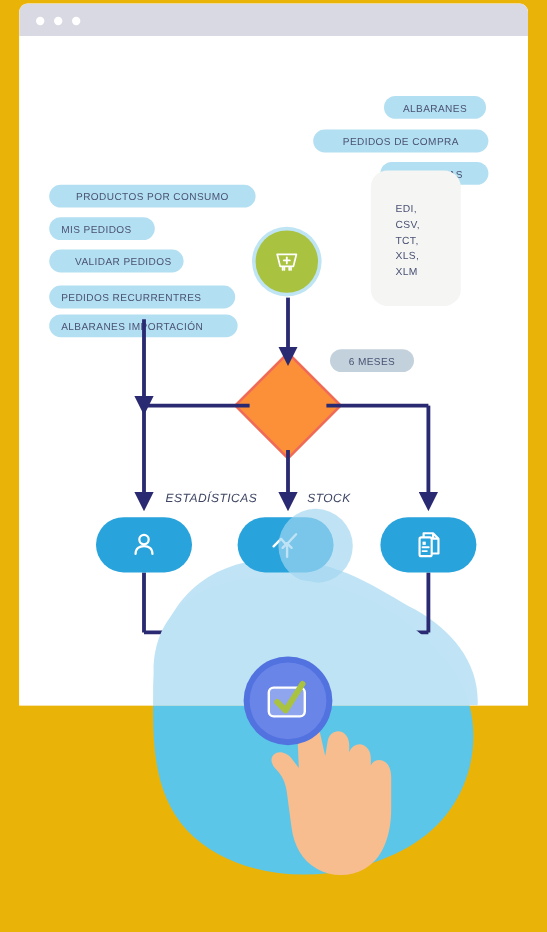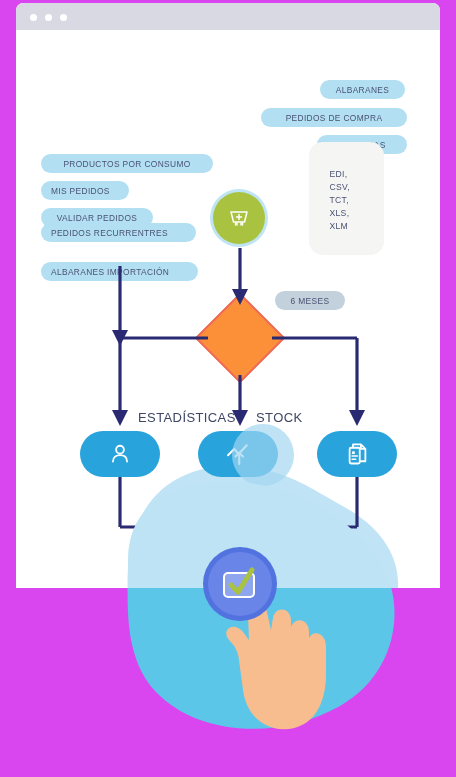--- a/index.html
+++ b/index.html
@@ -10,21 +10,21 @@
     height: 777px;
     background: #000000;
     font-family: "Liberation Sans", sans-serif;
     overflow: hidden;
   }
 
   #stage {
     position: relative;
     width: 456px;
     height: 777px;
-    background: #d946ef;
+    background: #eab308;
     overflow: hidden;
   }
 
   
   .window {
     position: absolute;
     left: 16px;
     top: 3px;
     width: 424px;
     height: 585px;
@@ -151,24 +151,25 @@
     left: 232px; top: 421px;
     width: 62px; height: 62px;
     border-radius: 50%;
     background: rgba(160, 213, 240, 0.68);
     z-index: 4;
     pointer-events: none;
   }
 
   .flow-label {
     position: absolute;
-    font-size: 13px;
+    font-size: 10px;
     color: #3e4663;
     letter-spacing: 0.4px;
     white-space: nowrap;
+    font-style: italic;
   }
 
   
   .layer {
     position: absolute;
     left: 0; top: 0;
     width: 100%;
     height: 100%;
     overflow: visible;
   }
@@ -262,24 +263,24 @@
       <div class="pill" style="left:301px; top:105px; width:90px;">
         <span>FACTURAS</span>
       </div>
 
       <div class="pill" style="left:25px; top:124px; width:172px;">
         <span>PRODUCTOS POR CONSUMO</span>
       </div>
       <div class="pill" style="left:25px; top:151px; width:88px; justify-content:flex-start;">
         <span>MIS PEDIDOS</span>
       </div>
-      <div class="pill" style="left:25px; top:178px; width:112px; justify-content:center;">
+      <div class="pill" style="left:25px; top:178px; width:112px; justify-content:flex-end;">
         <span>VALIDAR PEDIDOS</span>
       </div>
-      <div class="pill" style="left:25px; top:193px; width:155px; justify-content:flex-start;">
+      <div class="pill" style="left:25px; top:208px; width:155px; justify-content:flex-start;">
         <span>PEDIDOS RECURRENTRES</span>
       </div>
       <div class="pill" style="left:25px; top:232px; width:157px; justify-content:flex-start;">
         <span>ALBARANES IMPORTACIÓN</span>
       </div>
 
       <div class="pill gray" style="left:259px; top:246px; width:70px;margin-top:15px;">
         <span>6 MESES</span>
       </div>
 

